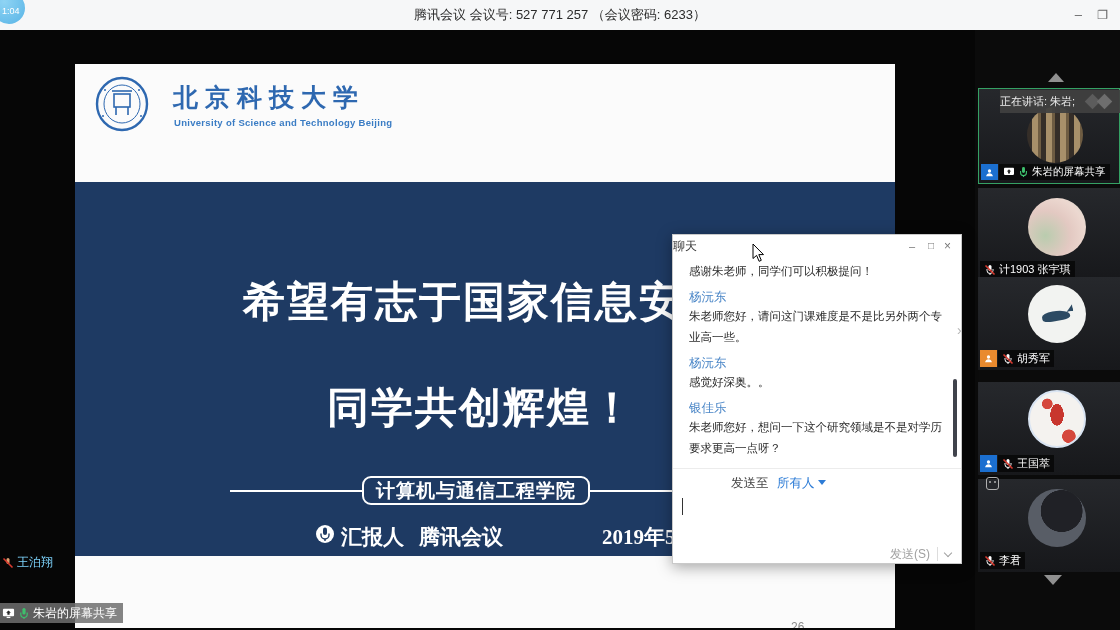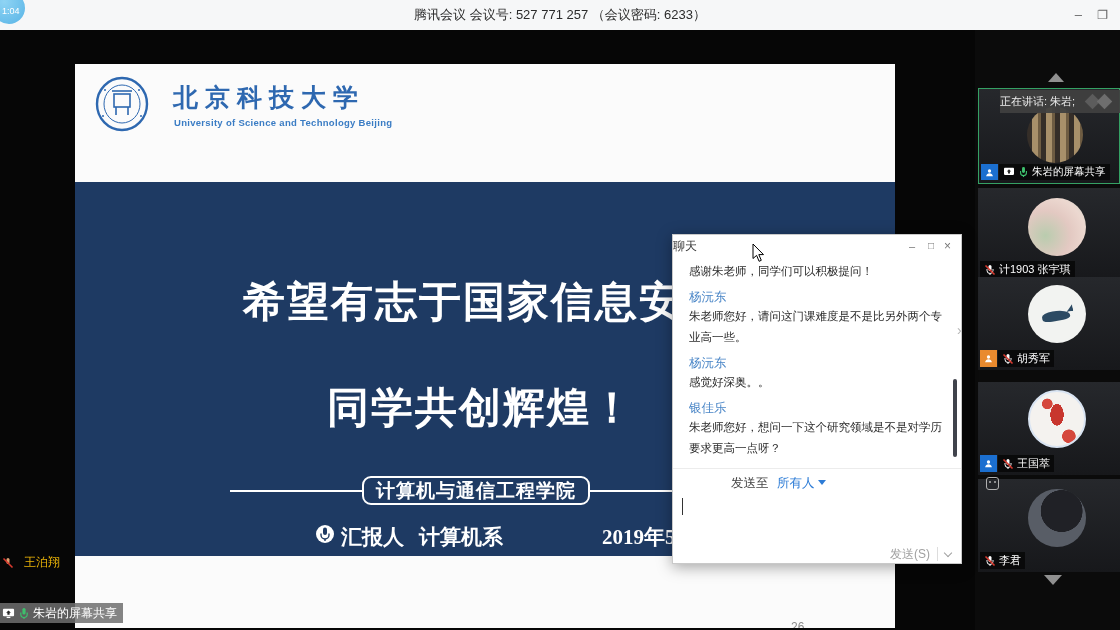--- a/index.html
+++ b/index.html
@@ -40,21 +40,21 @@
   #dept-box { left:287px; top:294px; width:228px; height:29px; border:2px solid #fff; border-radius:9px;
     text-align:center; line-height:25px; font-size:19px; letter-spacing:1px; }
   #presenter-row { left:240px; top:341px; width:560px; height:24px; font-size:21px; }
   #mic-circle { left:0; top:1px; }
   #presenter-label { left:26px; top:0; }
   #presenter-value { left:104px; top:0; }
   #slide-date { left:287px; top:0; }
   #page-num { left:716px; top:556px; font-size:12px; color:#8a8a8a; }
 
   
-  #corner-name { left:10px; top:524px; color:#eab308; font-size:12px; z-index:5; display:flex; align-items:center; gap:10px;}
+  #corner-name { left:10px; top:524px; color:#7dd3fc; font-size:12px; z-index:5; display:flex; align-items:center; gap:3px;}
   #corner-mic { margin-left:-8px; }
   #share-badge { left:0; top:573px; height:20px; background:rgba(110,110,110,0.85); color:#fff;
     font-size:12px; display:flex; align-items:center; gap:3px; padding:0 6px 0 2px; z-index:5; }
 
   
   #chat { left:672px; top:234px; width:290px; height:330px; background:#fff; border:1px solid #c9c9c9;
     box-shadow:0 3px 14px rgba(0,0,0,0.35); z-index:50; }
   #chat-header { left:0; top:0; width:100%; height:22px; }
   #chat-title { width:100%; text-align:left; font-size:12px; color:#3a3a3a; line-height:22px; }
   .chat-ctl { top:0; height:22px; line-height:22px; color:#777; font-size:11px; }
@@ -171,21 +171,21 @@
       <div class="abs" id="dept-line-r"></div>
       <div class="abs slide-serif" id="dept-box">计算机与通信工程学院</div>
       <div class="abs slide-serif" id="presenter-row">
         <svg class="abs" id="mic-circle" width="20" height="20" viewBox="0 0 20 20">
           <circle cx="10" cy="10" r="9" fill="#fff"></circle>
           <rect x="8" y="3.5" width="4" height="7.5" rx="2" fill="#1e3a63"></rect>
           <path d="M6 9.5v1.5a4 4 0 0 0 8 0V9.5" stroke="#1e3a63" stroke-width="1.4" fill="none"></path>
           <line x1="10" y1="15" x2="10" y2="17" stroke="#1e3a63" stroke-width="1.4"></line>
         </svg>
         <span class="abs" id="presenter-label">汇报人</span>
-        <span class="abs" id="presenter-value">计算机系</span>
+        <span class="abs" id="presenter-value">腾讯会议</span>
         <span class="abs" id="slide-date" style="left:287px;">2019年5月10日</span>
       </div>
     </div>
 
     <div class="abs" id="page-num">26</div>
   </div>
 
   <div class="abs" id="corner-name">
     <svg id="corner-mic" width="12" height="12" viewBox="0 0 12 12">
       <rect x="4.5" y="1" width="3" height="6" rx="1.5" fill="#e0a070"></rect>

